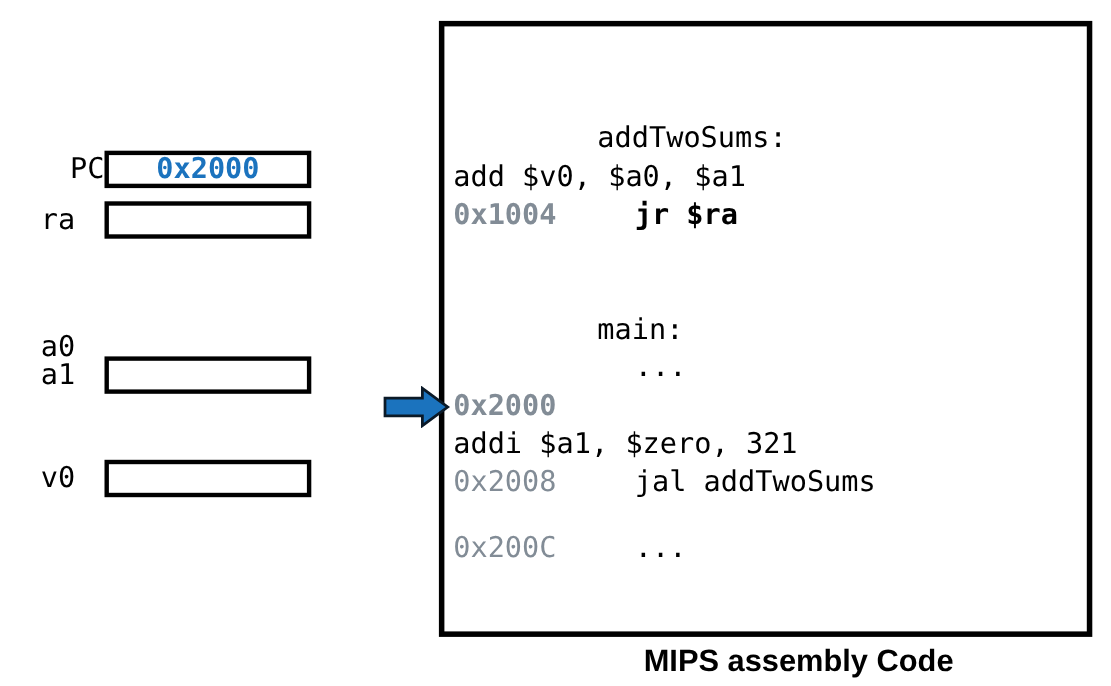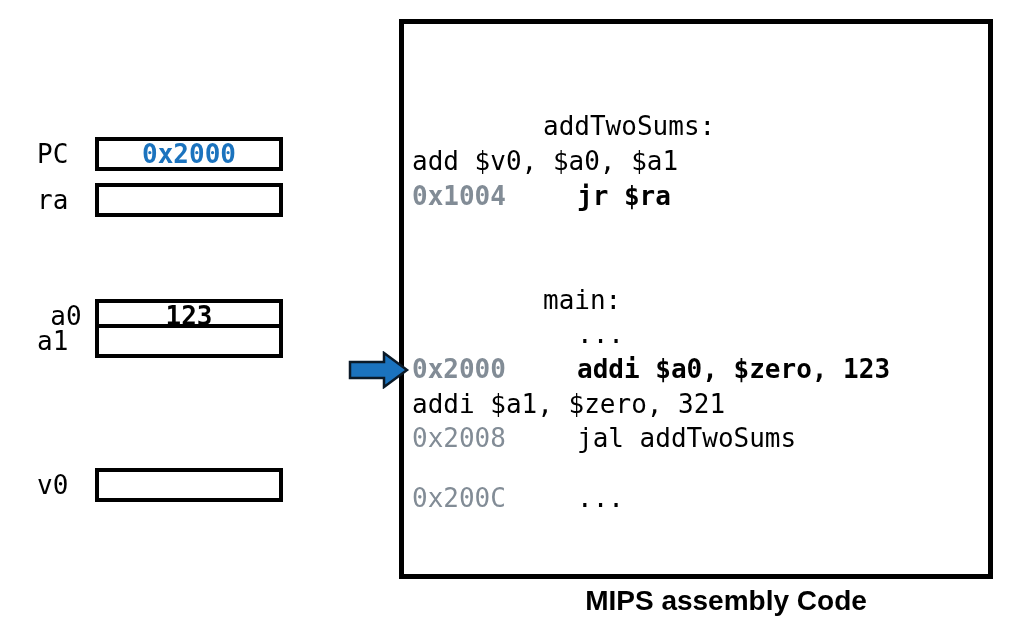--- a/index.html
+++ b/index.html
@@ -38,25 +38,25 @@
     background:#fff;
     display:flex;align-items:center;justify-content:center;
   }
   .reg-value{
     font-size:26px;
     font-weight:bold;
     color:var(--text-black);
     line-height:26px;
   }
   .reg-value.accent{color:var(--accent-blue);}
-  .row-pc{top:137px;}
+  .row-pc{top:137px;text-align:right;}
   .row-ra{top:183px;align-items:flex-end;}
-  .row-a0{top:299px;text-align:center;}
+  .row-a0{top:299px;}
   .row-a1{top:324px;}
-  .row-v0{top:468px;align-items:flex-end;}
+  .row-v0{top:418px;align-items:flex-end;}
   
   .code-panel{
     position:absolute;
     left:399px;top:19px;
     width:594px;height:560px;
     border:5px solid #000;
     box-sizing:border-box;
     background:#fff;
   }
   .code-line{
@@ -118,23 +118,20 @@
 
   <div class="reg-row row-ra">
     <span class="reg-label">ra</span>
     <div class="reg-box">
       <span class="reg-value"></span>
     </div>
   </div>
 
   <div class="reg-row row-a0">
     <span class="reg-label">a0</span>
-    <div class="reg-box">
-      <span class="reg-value">123</span>
-    </div>
   </div>
 
   <div class="reg-row row-a1">
     <span class="reg-label">a1</span>
     <div class="reg-box">
       <span class="reg-value"></span>
     </div>
   </div>
 
   <div class="reg-row row-v0">
@@ -163,21 +160,20 @@
     <span class="code-text">main:</span>
   </div>
 
   <div class="code-line ln6">
     <span class="code-address"></span>
     <span class="code-text">...</span>
   </div>
 
   <div class="code-line current ln7">
     <span class="code-address">0x2000</span>
-    <span class="code-text">addi $a0, $zero, 123</span>
   </div>
 
   <div class="code-line ln8">
     <span class="code-text">addi $a1, $zero, 321</span>
   </div>
 
   <div class="code-line ln9">
     <span class="code-address">0x2008</span>
     <span class="code-text">jal addTwoSums</span>
   </div>

